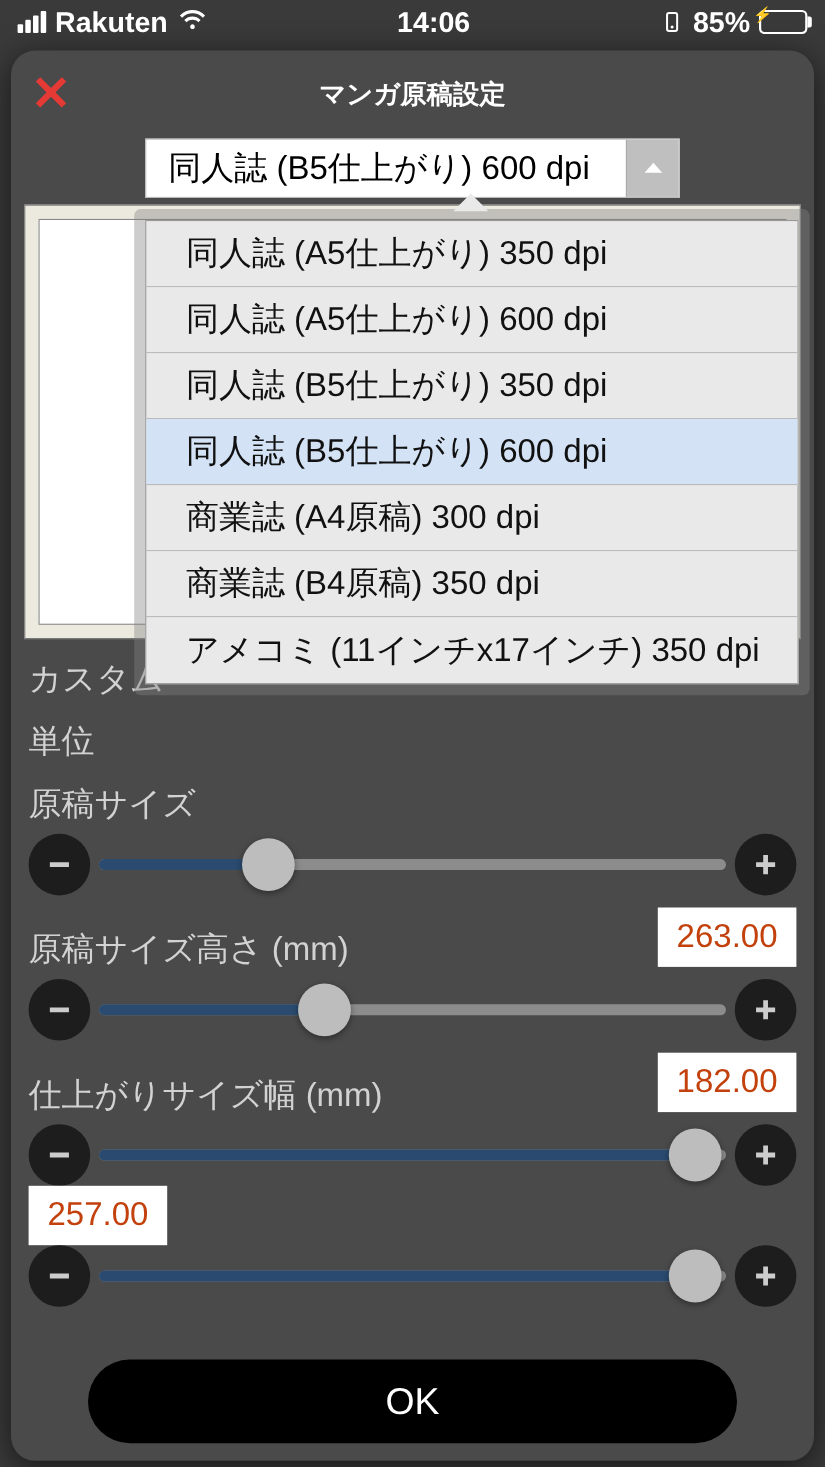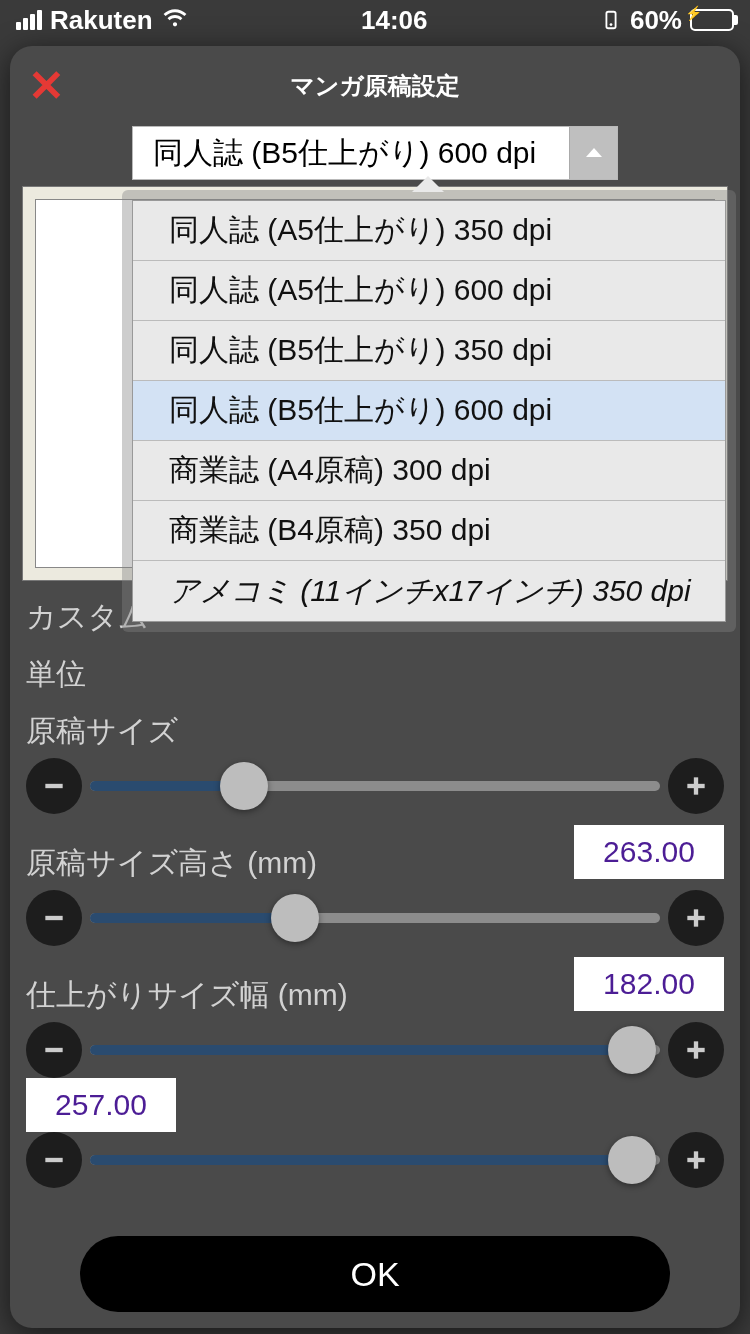--- a/index.html
+++ b/index.html
@@ -42,38 +42,38 @@
 .preview-inner { position:absolute; inset:12px; background:#fff; border:1px solid #888; }
 
 
 .field-label { color:#d2d2d2; font-size:30px; margin:16px 6px 6px; }
 .slider-row { display:flex; align-items:center; gap:8px; padding:0 6px; }
 .circ-btn { width:56px; height:56px; border-radius:50%; background:#1d1d1d; display:flex; align-items:center; justify-content:center; color:#ccc; }
 .circ-btn svg { width:26px; height:26px; stroke:#ccc; stroke-width:4; }
 .slider-track { flex:1; height:10px; background:#8c8c8c; border-radius:5px; position:relative; }
 .slider-fill { position:absolute; left:0; top:0; bottom:0; background:#2a4b6f; border-radius:5px; }
 .slider-thumb { position:absolute; top:50%; transform:translate(-50%,-50%); width:48px; height:48px; border-radius:50%; background:#bdbdbd; box-shadow:0 2px 6px rgba(0,0,0,.4); }
-.value-box { position:absolute; right:180px; width:150px; height:54px; background:#fff; display:flex; align-items:center; justify-content:center; color:#4c1d95; font-size:30px; }
+.value-box { position:absolute; right:180px; width:126px; height:54px; background:#fff; display:flex; align-items:center; justify-content:center; color:#c2410c; font-size:30px; }
 .row-pair { display:flex; align-items:center; justify-content:space-between; padding:0 6px; }
 .row-pair .field-label { margin:29px 0 6px; }
 .row-pair .value-box { position:static; }
 
 
 .ok-btn { position:absolute; left:70px; right:70px; bottom:16px; height:76px; background:#000; border-radius:38px; display:flex; align-items:center; justify-content:center; color:#fff; font-size:34px; }
 
 
 .bottom-plus { position:absolute; left:20px; bottom:18px; color:#9a9a9a; font-size:52px; font-weight:300; }
 .bottom-edit { position:absolute; right:20px; bottom:24px; color:#9a9a9a; font-size:30px; }
 
 
 .dropdown { position:absolute; left:122px; right:14px; top:190px; background:rgba(130,130,130,.4); border-radius:6px; padding:10px; z-index:50; }
 .dd-arrow { position:absolute; top:-14px; left:290px; width:0; height:0; border-left:16px solid transparent; border-right:16px solid transparent; border-bottom:16px solid #e9e9e9; }
 .dd-list { background:#e9e9e9; border:1px solid #999; }
 .dd-item { height:60px; display:flex; align-items:center; padding-left:36px; font-size:30px; color:#111; border-bottom:1px solid #bbb; }
-.dd-item:last-child { border-bottom:none;font-style:italic; }
+.dd-item:last-child { border-bottom:none; }
 .dd-item.selected { background:#d3e2f4; }
 
 </style>
 </head>
 <body>
 
 <div class="bg-layer">
   <div class="bg-back">
     <svg width="18" height="30" viewBox="0 0 18 30">
         <path d="M15 2 L4 15 L15 28" stroke="#3a84c8" stroke-width="4" fill="none"></path>
@@ -99,21 +99,21 @@
           <path d="M12 20c1 0 1.8-.8 1.8-1.8S13 16.4 12 16.4s-1.8.8-1.8 1.8S11 20 12 20zm-4.6-5.3c2.5-2.5 6.7-2.5 9.2 0l1.7-1.7c-3.5-3.5-9.2-3.5-12.7 0l1.8 1.7zm-3.5-3.5c4.5-4.5 11.7-4.5 16.2 0l1.7-1.7C16.2 3.9 7.8 3.9 2.2 9.5l1.7 1.7z"></path>
         </svg>
     </span>
   </div>
   <div>14:06</div>
   <div class="status-right">
     <svg width="22" height="22" viewBox="0 0 24 24" fill="#fff">
         <rect x="7" y="3" width="10" height="18" rx="2" fill="none" stroke="#fff" stroke-width="2"></rect>
         <circle cx="12" cy="17" r="1.5"></circle>
       </svg>
-    <span>60%</span>
+    <span>85%</span>
     <span class="battery">
       <span class="battery-body"><span class="battery-fill"><span class="battery-bolt">⚡</span></span></span>
     </span>
   </div>
 </div>
 
 <div class="modal">
   <div class="modal-header">
     <span class="close-x">✕</span>
     <span class="modal-title">マンガ原稿設定</span>

